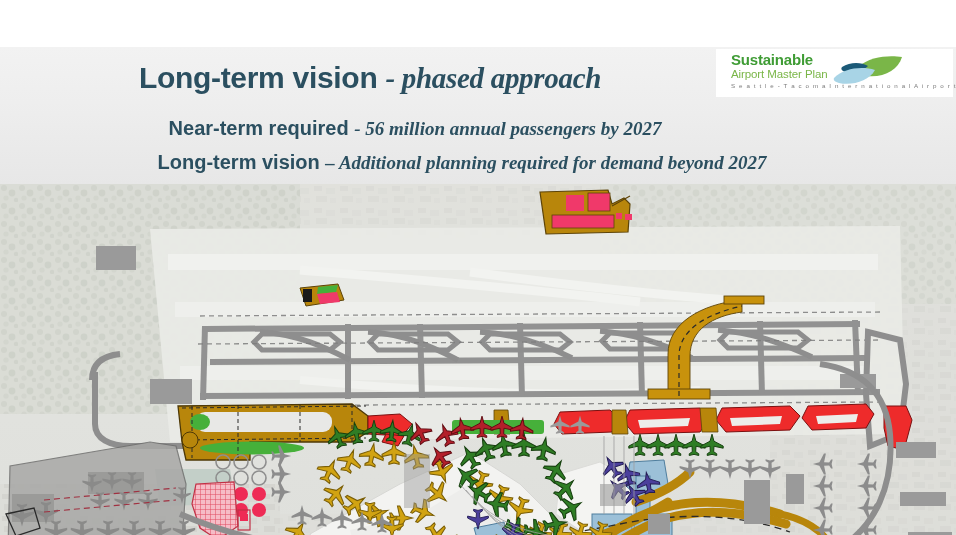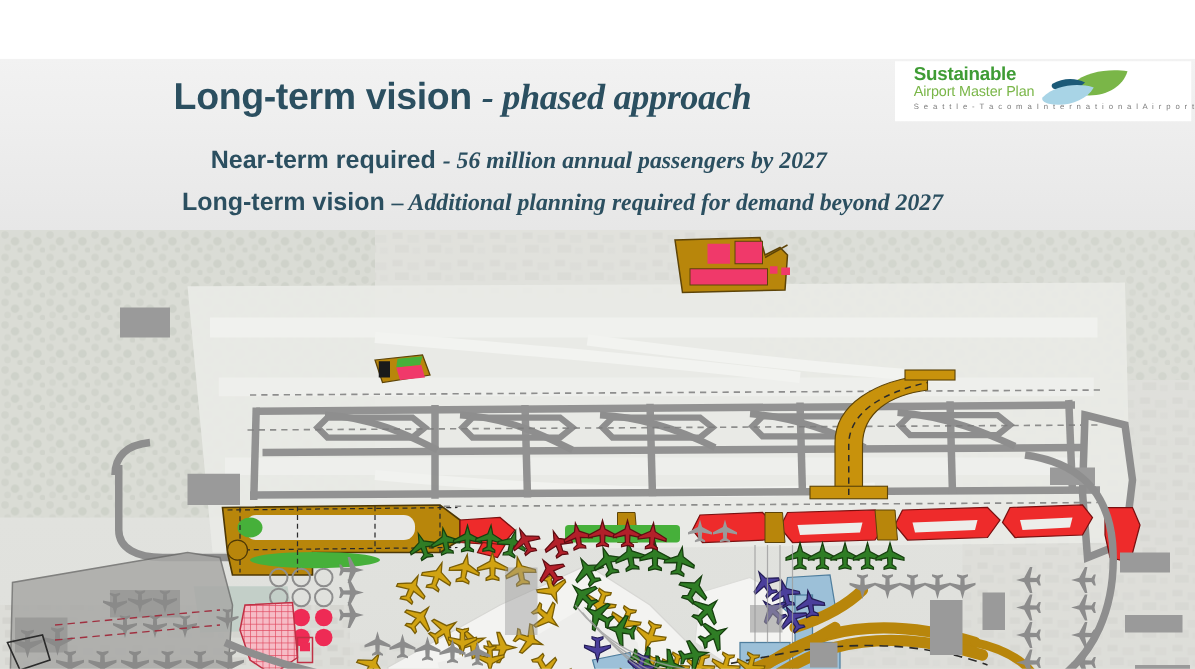--- a/index.html
+++ b/index.html
@@ -9,21 +9,21 @@
   
   #header{position:absolute;left:0;top:0;width:956px;height:137px;
     background:linear-gradient(180deg,#f2f2f2 0%,#eeeeee 40%,#e7e7e7 100%);}
   #title-row{position:absolute;left:0;top:14px;width:740px;text-align:center;}
   .t-bold{font-family:"Liberation Sans",sans-serif;font-weight:bold;color:#2b4f60;}
   .t-ital{font-family:"Liberation Serif",serif;font-style:italic;font-weight:bold;color:#2b4f60;}
   #page-title{font-size:30px;letter-spacing:-.3px;}
   #page-title .t-ital{font-size:29px;}
   #sub1{position:absolute;left:0;top:70px;width:830px;text-align:center;font-size:20px;}
   #sub1 .t-ital{font-size:19px;}
-  #sub2{position:absolute;left:0;top:104px;width:900px;text-align:center;font-size:20px;}
+  #sub2{position:absolute;left:12px;top:104px;width:900px;text-align:center;font-size:20px;}
   #sub2 .t-ital{font-size:19px;}
 
   
   #logo{position:absolute;right:3px;top:2px;width:237px;height:48px;background:#fff;}
   #logo-txt{position:absolute;left:15px;top:3px;}
   #logo-l1{font-size:15px;font-weight:bold;color:#3f9c35;line-height:16px;letter-spacing:-.2px;}
   #logo-l2{font-size:11.5px;color:#7ab648;line-height:13px;letter-spacing:-.1px;}
   #logo-l3{font-size:6.2px;color:#7b7b7b;letter-spacing:1.1px;line-height:9px;white-space:nowrap;}
   #logo-mark{position:absolute;left:112px;top:5px;width:80px;height:34px;}
 

